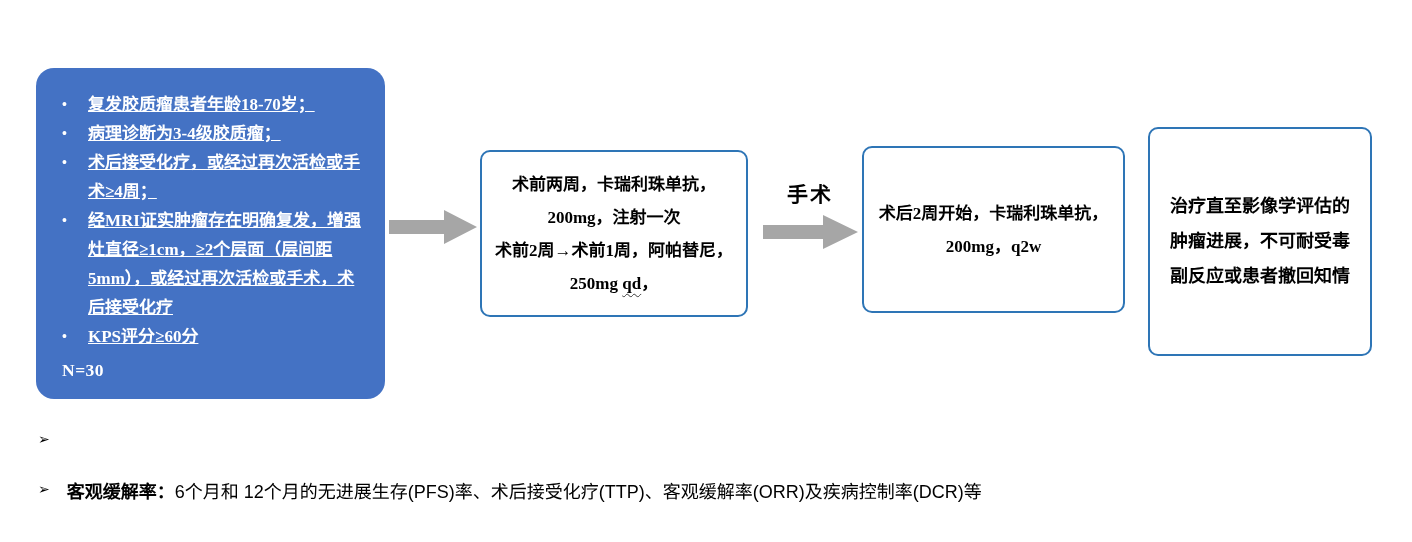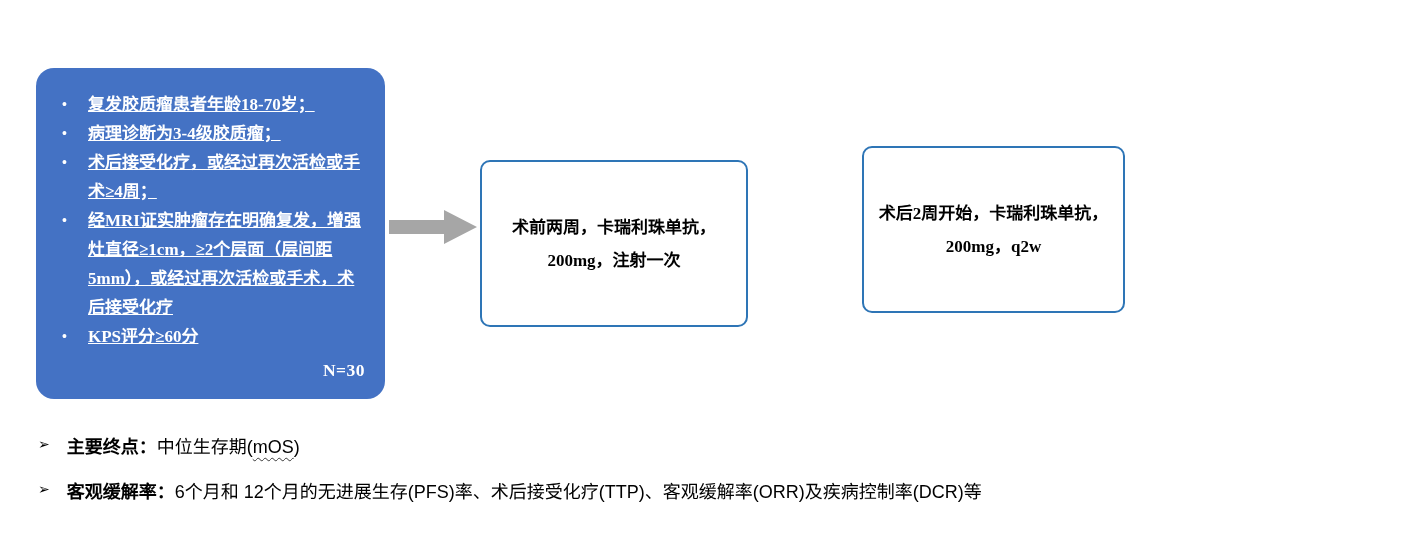--- a/index.html
+++ b/index.html
@@ -13,29 +13,29 @@
   .criteria-box{
     position:absolute;left:36px;top:68px;width:349px;height:331px;
     background:#4472C4;border-radius:18px;color:#ffffff;
     font-weight:bold;font-size:17px;line-height:29px;
     padding:22px 20px 12px 26px;box-sizing:border-box;
     display:flex;flex-direction:column;
   }
   .criteria-item{display:flex;align-items:flex-start;}
   .criteria-item .bullet{flex:0 0 26px;font-size:14px;}
   .criteria-item .txt{flex:1;text-decoration:underline;}
-  .n-label{margin-top:auto;text-align:right;font-size:17.5px;letter-spacing:.5px;padding-bottom:2px;}
+  .n-label{margin-top:auto;text-align:left;font-size:17.5px;letter-spacing:.5px;padding-bottom:2px;}
 
   
   .flow-box{
     position:absolute;background:#ffffff;border:2px solid #2E75B6;border-radius:10px;
     display:flex;flex-direction:column;justify-content:center;text-align:center;
     font-weight:bold;color:#000;box-sizing:border-box;
   }
-  .box-pre {left:480px;top:160px;width:268px;height:167px;font-size:17px;line-height:33px;padding:6px 12px;}
+  .box-pre {left:480px;top:150px;width:268px;height:167px;font-size:17px;line-height:33px;padding:6px 12px;}
   .box-post{left:862px;top:146px;width:263px;height:167px;font-size:17px;line-height:33px;padding:6px 12px;}
   .box-cont{left:1148px;top:127px;width:224px;height:229px;font-size:18px;line-height:35px;padding:6px 20px;}
 
   .arrow{position:absolute;}
   .arrow1{left:389px;top:210px;}
 
   .surgery-step{position:absolute;left:760px;top:182px;width:100px;text-align:center;}
   .surgery-label{font-size:21px;font-weight:bold;letter-spacing:2px;line-height:26px;}
   .surgery-step svg{display:block;margin:7px auto 0;}
 
@@ -82,31 +82,40 @@
     </div>
     <div class="n-label">N=30</div>
   </div>
 
   <svg class="arrow arrow1" width="88" height="34" viewBox="0 0 88 34">
     <polygon points="0,10 55,10 55,0 88,17 55,34 55,24 0,24" fill="#A6A6A6"></polygon>
   </svg>
 
   <div class="flow-box box-pre">
     <div class="box-line">术前两周，卡瑞利珠单抗，200mg，注射一次</div>
+    <div class="box-line"><span>术前2周→术前1周，阿帕替尼，250mg </span><span class="wavy">qd</span><span>，</span></div>
   </div>
 
+  <div class="surgery-step">
+    <div class="surgery-label">手术</div>
+    <svg width="95" height="34" viewBox="0 0 95 34">
+      <polygon points="0,10 60,10 60,0 95,17 60,34 60,24 0,24" fill="#A6A6A6"></polygon>
+    </svg>
+  </div>
 
   <div class="flow-box box-post">
     <div class="box-line">术后2周开始，卡瑞利珠单抗，200mg，q2w</div>
   </div>
 
+  <div class="flow-box box-cont">
+    <div class="box-line">治疗直至影像学评估的肿瘤进展，不可耐受毒副反应或患者撤回知情</div>
+  </div>
 
   <div class="endpoint ep1">
     <span class="ep-bullet">➢</span>
-    <span class="ep-text"><span class="ep-label">主要终点：</span><span>中位生存期(</span><span class="wavy">mOS</span><span>)</span></span>
   </div>
 
   <div class="endpoint ep2">
     <span class="ep-bullet">➢</span>
     <span class="ep-text"><span class="ep-label">客观缓解率：</span><span>6个月和 12个月的无进展生存(PFS)率、术后接受化疗(TTP)、客观缓解率(ORR)及疾病控制率(DCR)等</span></span>
   </div>
 
 </div>
 
 </body></html>

